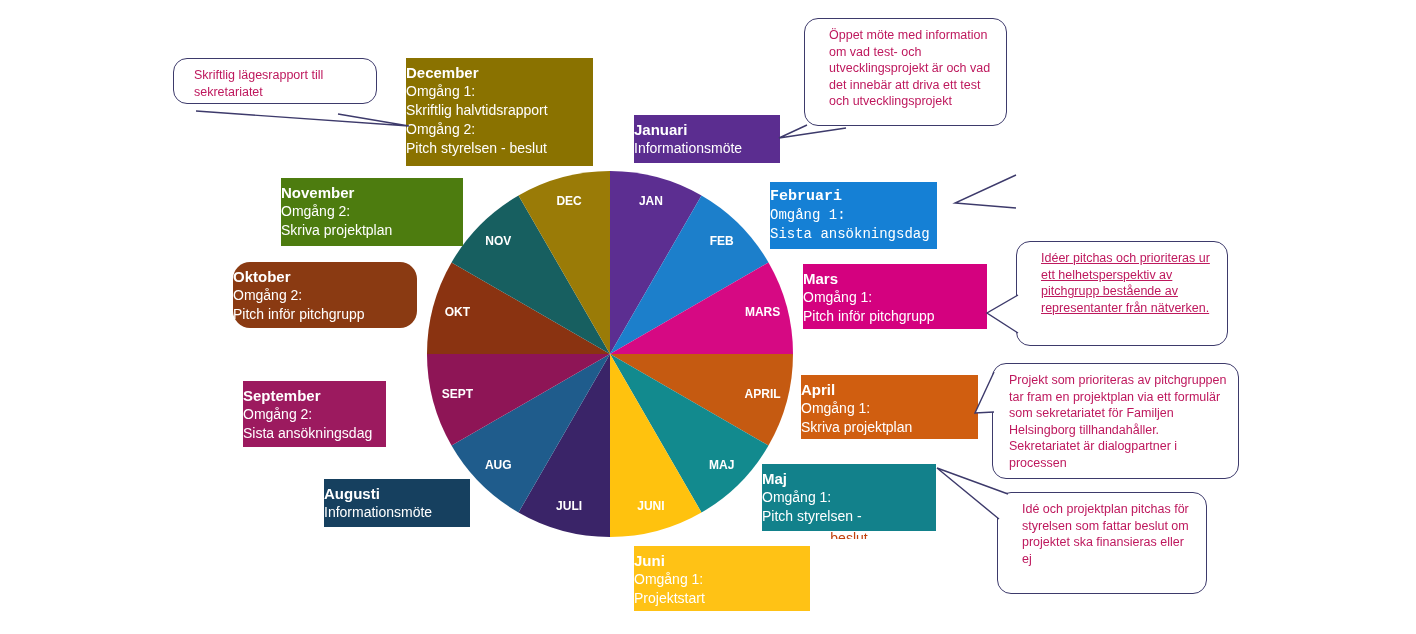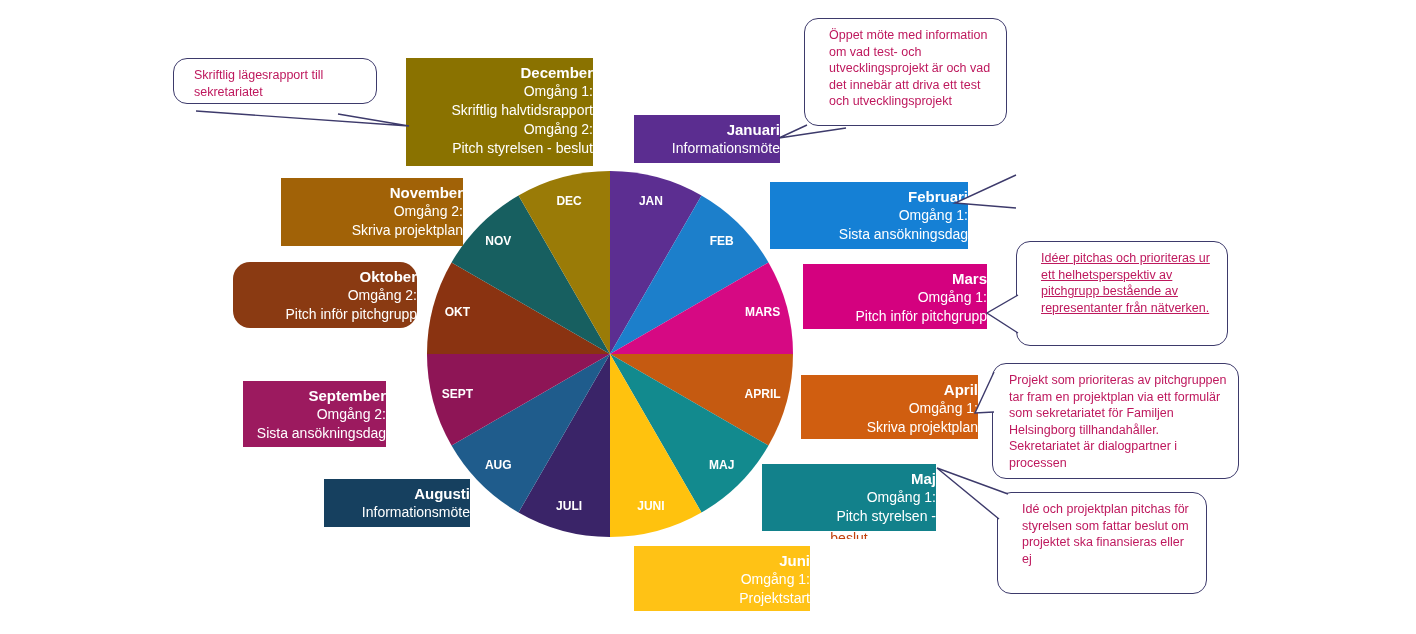--- a/index.html
+++ b/index.html
@@ -3,27 +3,27 @@
 <meta charset="utf-8">
 <style>
   html,body{margin:0;padding:0;background:#fff;}
   #canvas{position:relative;width:1416px;height:634px;background:#ffffff;overflow:hidden;
           font-family:"Liberation Sans", sans-serif;}
   svg{display:block;}
   #wheel-wrap{position:absolute;left:0;top:0;width:1416px;height:634px;}
   #tails{position:absolute;left:0;top:0;width:1416px;height:634px;pointer-events:none;z-index:6;}
 
   
-  .mbox{position:absolute;color:#ffffff;text-align:right;box-sizing:border-box;
+  .mbox{position:absolute;color:#ffffff;text-align:left;box-sizing:border-box;
         font-size:14px;line-height:19px;padding-top:5px;z-index:4;}
   .mbox .t{font-weight:bold;font-size:15px;display:block;}
   .mbox .ln{display:block;}
   #b-december{left:406px;top:58px;width:187px;height:108px;}
   #b-januari {left:634px;top:115px;width:146px;height:48px;}
-  #b-februari{left:770px;top:182px;width:198px;height:67px;}
+  #b-februari{left:770px;top:182px;width:167px;height:67px;font-family:Liberation Mono, monospace;}
   #b-mars    {left:803px;top:264px;width:184px;height:65px;}
   #b-april   {left:801px;top:375px;width:177px;height:64px;}
   #b-maj     {left:762px;top:464px;width:174px;height:67px;overflow:hidden;}
   #b-juni    {left:634px;top:546px;width:176px;height:65px;}
   #b-augusti {left:324px;top:479px;width:146px;height:48px;}
   #b-september{left:243px;top:381px;width:143px;height:66px;}
   #b-oktober {left:233px;top:262px;width:184px;height:66px;border-radius:17px;}
   #b-november{left:281px;top:178px;width:182px;height:68px;}
   #maj-clip{position:absolute;left:762px;top:531px;width:174px;height:8px;overflow:hidden;
             color:#c2410c;font-size:14px;line-height:15px;text-align:center;z-index:4;}
@@ -117,21 +117,21 @@
   <div class="mbox" id="b-september" style="background: rgb(156, 26, 95);">
     <span class="t">September</span>
     <span class="ln">Omgång 2:</span>
     <span class="ln">Sista ansökningsdag</span>
   </div>
   <div class="mbox" id="b-oktober" style="background: rgb(138, 58, 18);">
     <span class="t">Oktober</span>
     <span class="ln">Omgång 2:</span>
     <span class="ln">Pitch inför pitchgrupp</span>
   </div>
-  <div class="mbox" id="b-november" style="background: #a16207;">
+  <div class="mbox" id="b-november" style="background: #4d7c0f;">
     <span class="t">November</span>
     <span class="ln">Omgång 2:</span>
     <span class="ln">Skriva projektplan</span>
   </div>
 
   <div class="bubble" id="c-skriftlig">Skriftlig lägesrapport till sekretariatet</div>
   <div class="bubble" id="c-oppet">Öppet möte med information om vad test- och utvecklingsprojekt är och vad det innebär att driva ett test och utvecklingsprojekt</div>
   <div class="bubble" id="c-ideer">Idéer pitchas och prioriteras ur ett helhetsperspektiv av pitchgrupp bestående av representanter från nätverken.</div>
   <div class="bubble" id="c-projekt">Projekt som prioriteras av pitchgruppen tar fram en projektplan via ett formulär som sekretariatet för Familjen Helsingborg tillhandahåller. Sekretariatet är dialogpartner i processen</div>
   <div class="bubble" id="c-ide">Idé och projektplan pitchas för styrelsen som fattar beslut om projektet ska finansieras eller ej</div>

